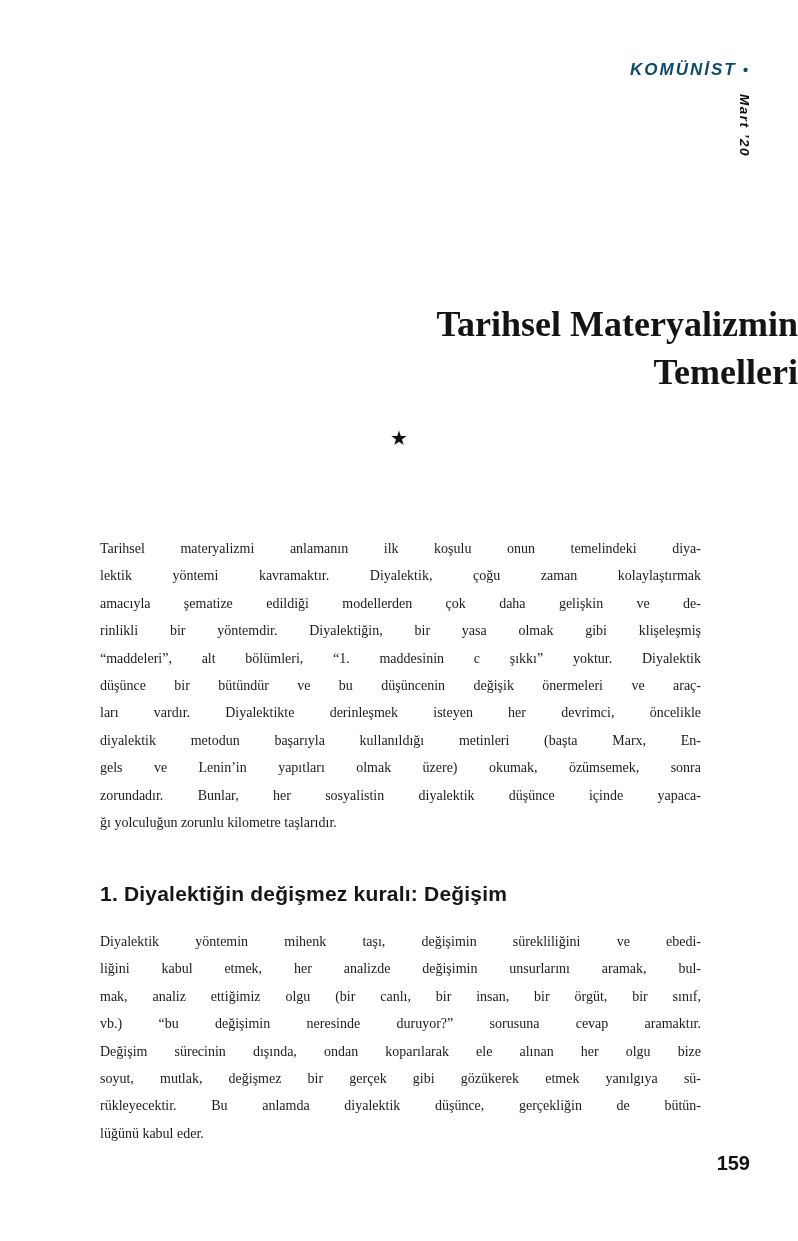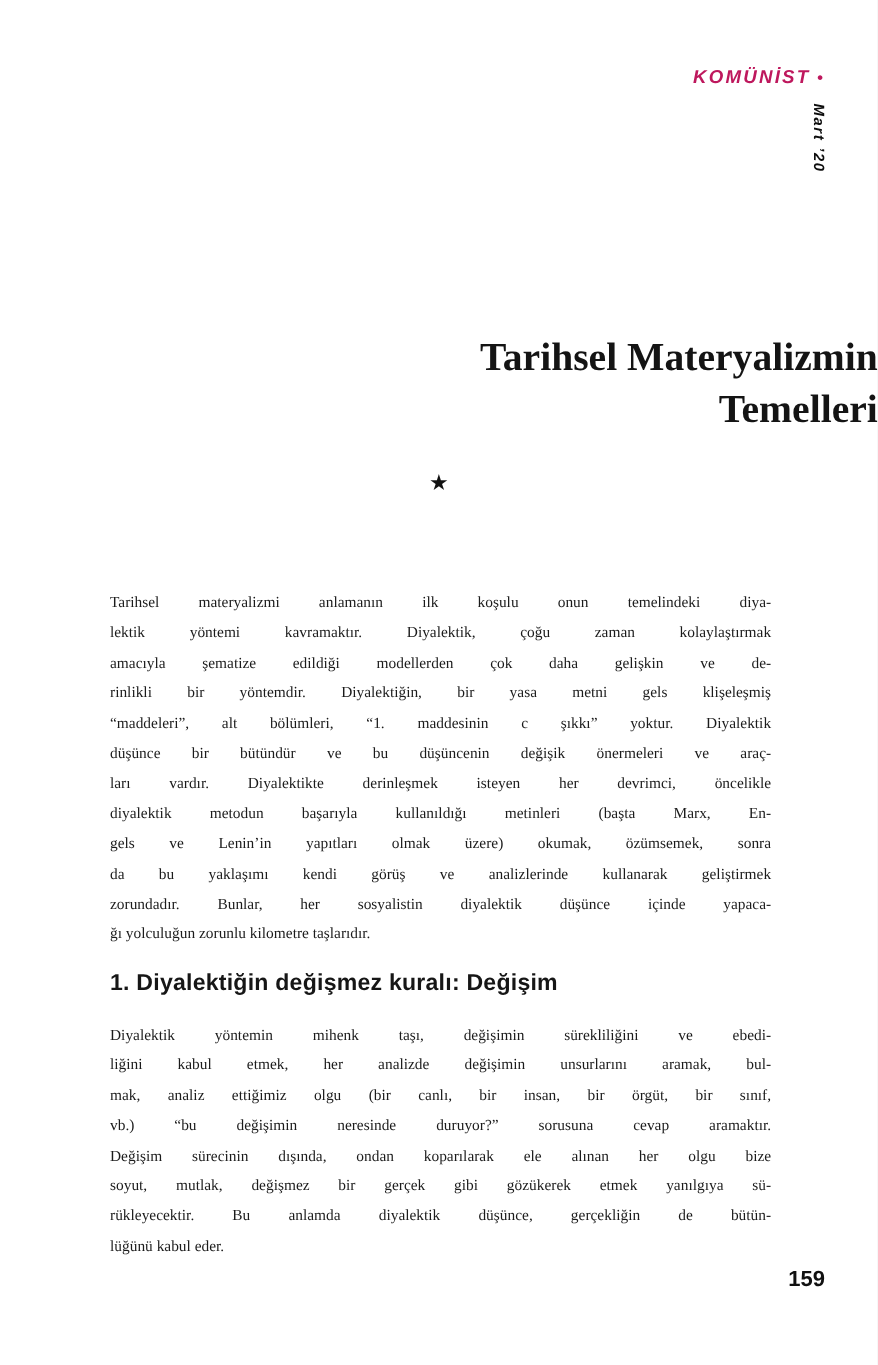--- a/index.html
+++ b/index.html
@@ -21,21 +21,21 @@
   
   .masthead {
     position: absolute;
     top: 60px;
     right: 50px;
     font-family: "Liberation Sans", sans-serif;
     font-style: italic;
     font-weight: 700;
     font-size: 17px;
     letter-spacing: 2px;
-    color: #be185d;
+    color: #0c4a6e;
     white-space: nowrap;
   }
   .masthead .bullet {
     letter-spacing: 0;
     margin-left: 6px;
     font-size: 15px;
   }
 
   
   .issue {
@@ -140,27 +140,26 @@
     <span>Tarihsel Materyalizmin</span><br>
     <span>Temelleri</span>
   </h1>
 
   <div class="ornament">★</div>
 
   <div class="body-text intro-paragraph">
       <div class="tline">Tarihsel materyalizmi anlamanın ilk koşulu onun temelindeki diya-</div>
       <div class="tline">lektik yöntemi kavramaktır. Diyalektik, çoğu zaman kolaylaştırmak</div>
       <div class="tline">amacıyla şematize edildiği modellerden çok daha gelişkin ve de-</div>
-      <div class="tline">rinlikli bir yöntemdir. Diyalektiğin, bir yasa metni gels klişeleşmiş</div>
+      <div class="tline">rinlikli bir yöntemdir. Diyalektiğin, bir yasa olmak gibi klişeleşmiş</div>
       <div class="tline">“maddeleri”, alt bölümleri, “1. maddesinin c şıkkı” yoktur. Diyalektik</div>
       <div class="tline">düşünce bir bütündür ve bu düşüncenin değişik önermeleri ve araç-</div>
       <div class="tline">ları vardır. Diyalektikte derinleşmek isteyen her devrimci, öncelikle</div>
       <div class="tline">diyalektik metodun başarıyla kullanıldığı metinleri (başta Marx, En-</div>
       <div class="tline">gels ve Lenin’in yapıtları olmak üzere) okumak, özümsemek, sonra</div>
-      <div class="tline">da bu yaklaşımı kendi görüş ve analizlerinde kullanarak geliştirmek</div>
       <div class="tline">zorundadır. Bunlar, her sosyalistin diyalektik düşünce içinde yapaca-</div>
       <div class="tline tline-last">ğı yolculuğun zorunlu kilometre taşlarıdır.</div>
     </div>
 
   <h2 class="section-heading">1. Diyalektiğin değişmez kuralı: Değişim</h2>
 
   <div class="body-text section-paragraph">
       <div class="tline">Diyalektik yöntemin mihenk taşı, değişimin sürekliliğini ve ebedi-</div>
       <div class="tline">liğini kabul etmek, her analizde değişimin unsurlarını aramak, bul-</div>
       <div class="tline">mak, analiz ettiğimiz olgu (bir canlı, bir insan, bir örgüt, bir sınıf,</div>

